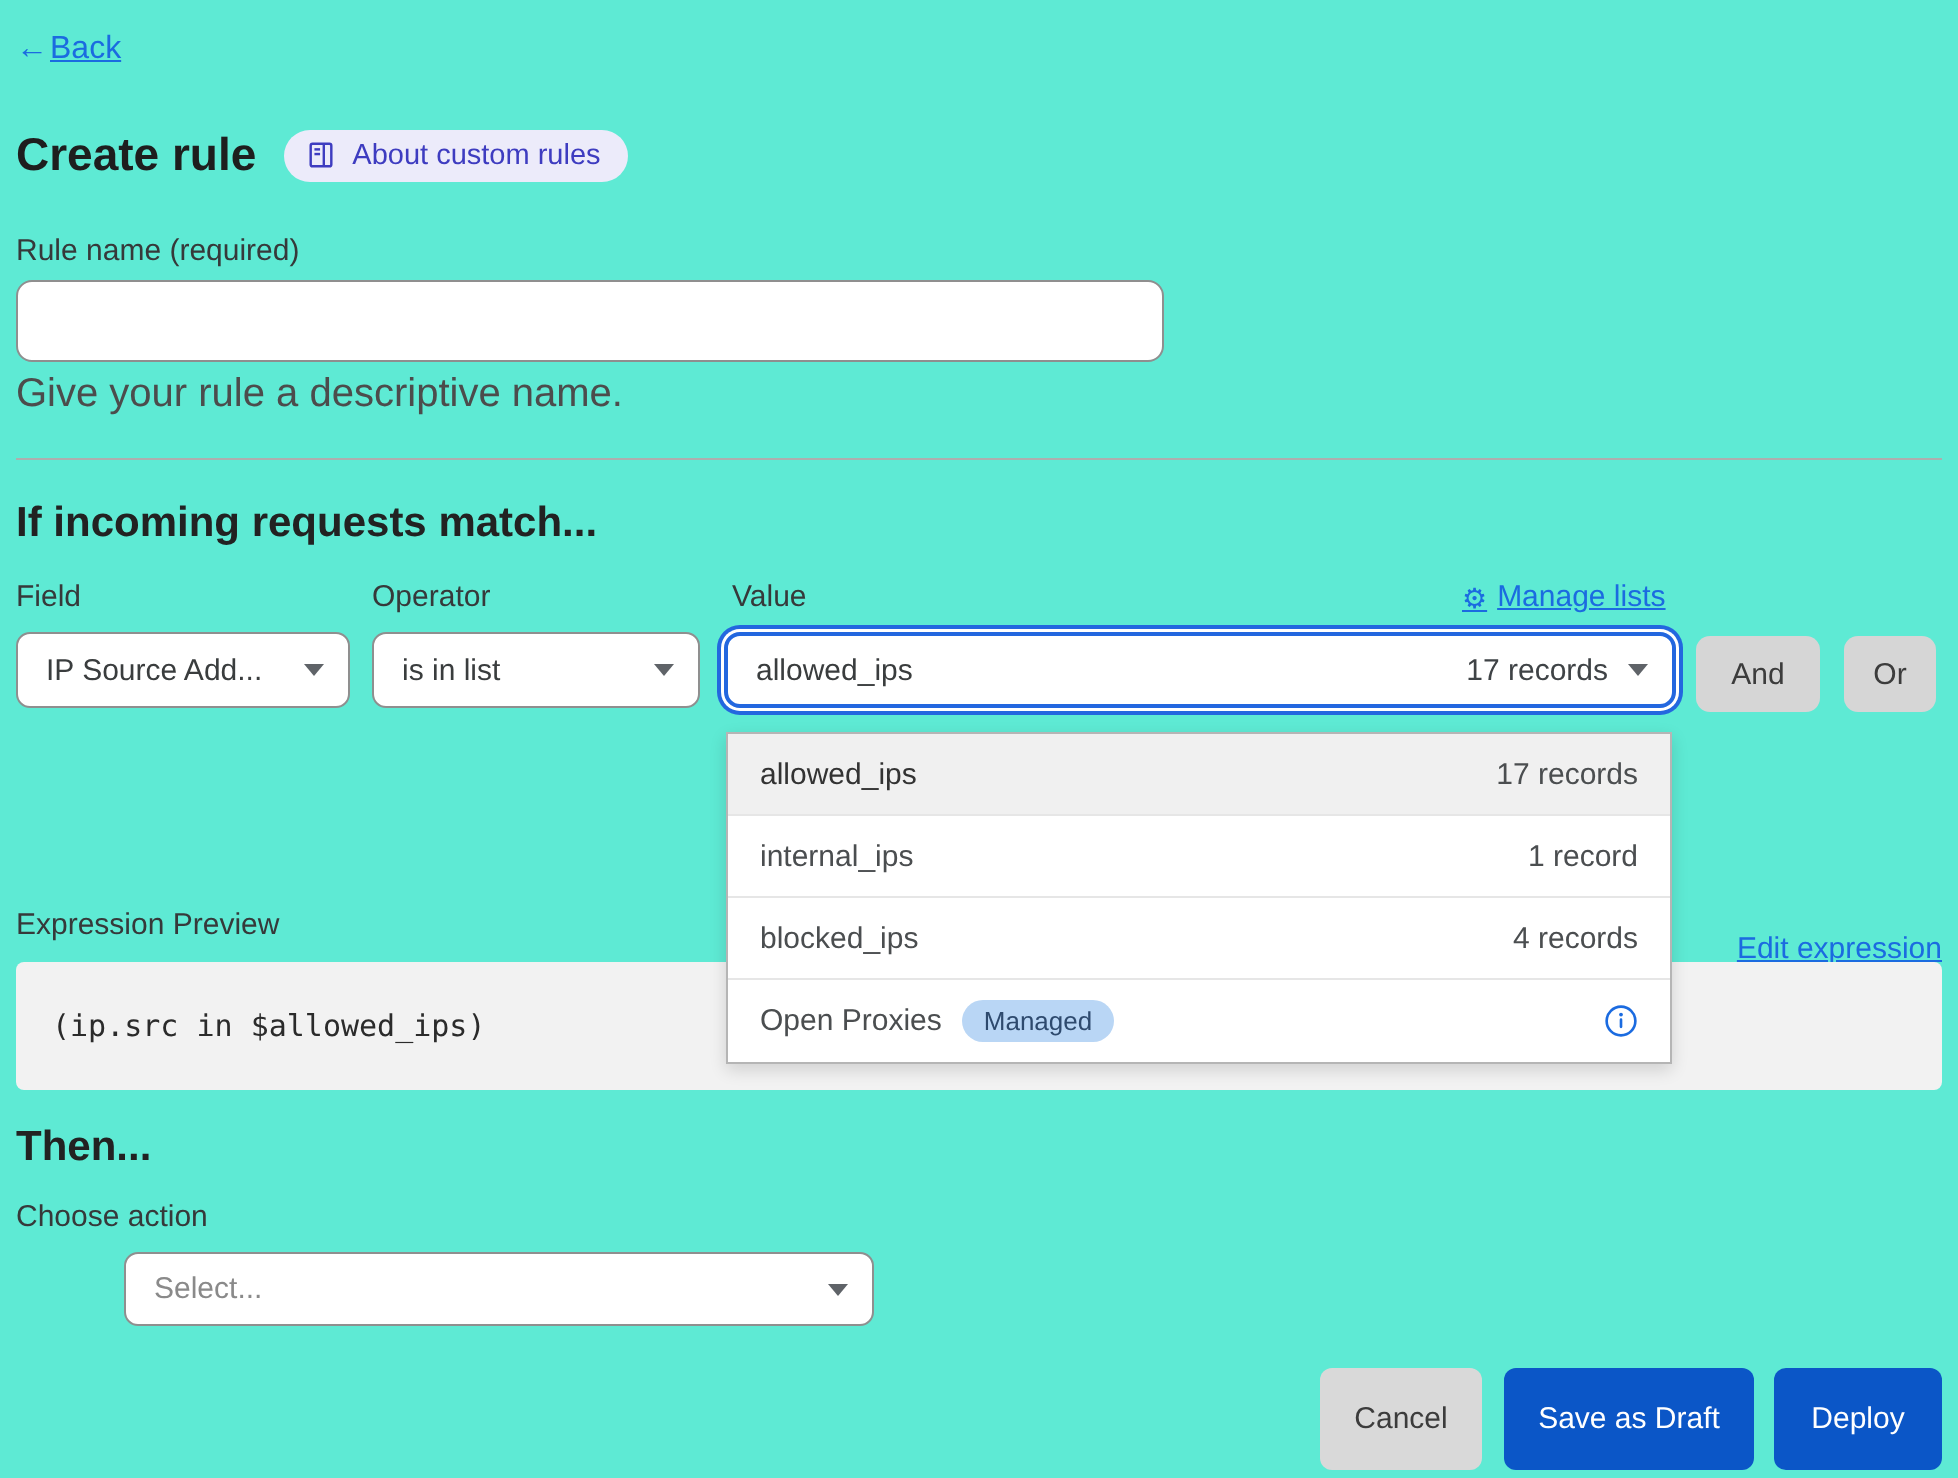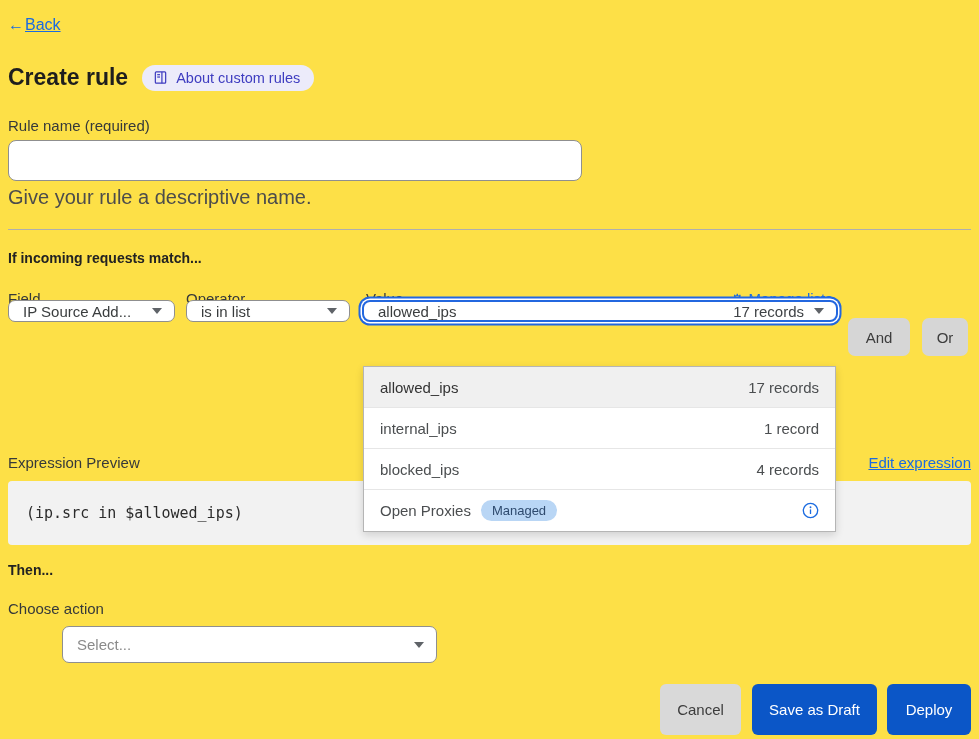--- a/index.html
+++ b/index.html
@@ -1,18 +1,18 @@
 <!DOCTYPE html>
 <html><head>
 <meta charset="utf-8">
 <style>
   * { margin:0; padding:0; box-sizing:border-box; }
   html,body { background:#fff; }
   body { font-family:"Liberation Sans", sans-serif; color:#36393a; }
-  .page { position:relative; width:979px; height:739px; background:#fde047; overflow:hidden; }
+  .page { position:relative; width:979px; height:739px; background:#5eead4; overflow:hidden; }
 
   
   .link { color:#1b6be0; text-decoration:underline; cursor:pointer; font-size:15px; }
   .back-link { position:absolute; left:8px; top:16px; font-size:16px; }
   .back-link .arrow { text-decoration:none; display:inline-block; margin-right:1px; color:#1b6be0; }
 
   
   .header { position:absolute; left:8px; top:64px; display:flex; align-items:center; gap:14px; }
   .page-title { font-size:23px; font-weight:700; color:#1e1e1e; }
   .about-badge { display:inline-flex; align-items:center; gap:8px; background:#ecebfa; color:#3e3cc0;
@@ -22,32 +22,32 @@
   
   .field-label { position:absolute; font-size:15px; color:#36393a; }
   .rule-name-label { left:8px; top:117px; }
   .rule-name-input { position:absolute; left:8px; top:140px; width:574px; height:41px;
     border:1px solid #8f8f8f; border-radius:8px; font-size:15px; padding:0 12px;
     font-family:"Liberation Sans", sans-serif; color:#333; outline:none; }
   .helper-text { position:absolute; left:8px; top:186px; font-size:20px; color:#4c4c4c; }
 
   .divider { position:absolute; left:8px; right:8px; top:229px; height:1px; background:#aeaeae; }
 
-  .section-heading { position:absolute; left:8px; font-size:14px; font-weight:700; color:#222; }
+  .section-heading { position:absolute; left:8px; font-size:21px; font-weight:700; color:#222; }
   .match-heading { top:250px; }
   .then-heading { top:562px; }
 
   .col-label { position:absolute; top:290px; font-size:15px; color:#36393a; }
   .field-col { left:8px; } .operator-col { left:186px; } .value-col { left:366px; }
 
   .manage-lists { position:absolute; top:290px; left:731px; font-size:15px; display:flex; align-items:center; gap:5px; }
   .gear { color:#1b6be0; font-size:14px; text-decoration:none; display:inline-block; }
 
   
-  .select { position:absolute; top:300px; height:22px; border:1px solid #8f8f8f; border-radius:7px;
+  .select { position:absolute; top:316px; height:38px; border:1px solid #8f8f8f; border-radius:7px;
     background:#fff; display:flex; align-items:center; font-size:15px; color:#3a3d3e;
     padding:0 12px 0 14px; cursor:pointer; }
   .select .grow { flex:1; }
   .chev { width:0; height:0; border-left:5.5px solid transparent; border-right:5.5px solid transparent;
     border-top:6.5px solid #5f6368; margin-left:10px; flex:none; }
   .field-select { left:8px; width:167px; }
   .operator-select { left:186px; width:164px; }
   .value-select { left:362px; width:476px; border:2px solid #2367df; border-radius:8px;
     box-shadow:0 0 0 1.5px #fff, 0 0 0 3.5px #2367df; }
   .value-select .meta { color:#3f4346; margin-left:auto; }
@@ -64,21 +64,21 @@
     color:#4b4e50; border-bottom:1px solid #e6e6e6; cursor:pointer; }
   .dd-item:last-child { border-bottom:none; }
   .dd-item.highlight { background:#f0f0f0; color:#333; }
   .dd-item .meta { margin-left:auto; color:#4b4e50; }
   .managed-badge { background:#b9d6f5; color:#2e4a6e; font-size:13px; border-radius:11px;
     padding:3px 11px; margin-left:10px; }
   .info-icon { margin-left:auto; display:flex; align-items:center; cursor:pointer; }
 
   
   .expr-label { position:absolute; left:8px; top:454px; font-size:15px; color:#36393a; }
-  .edit-expression { position:absolute; right:8px; top:454px;margin-left:40px; }
+  .edit-expression { position:absolute; right:8px; top:466px;margin-left:40px; }
   .code-block { position:absolute; left:8px; top:481px; width:963px; height:64px; background:#f2f2f2;
     border-radius:4px; display:flex; align-items:center; padding:0 18px; z-index:1; }
   .code-block code { font-family:"DejaVu Sans Mono", monospace; font-size:15px; color:#2b2b2b; }
 
   
   .choose-action-label { left:8px; top:600px; }
   .action-select { top:626px; left:25px; width:375px; height:37px;margin-left:37px; }
   .action-select .placeholder { color:#8a8a8a; }
 
   

